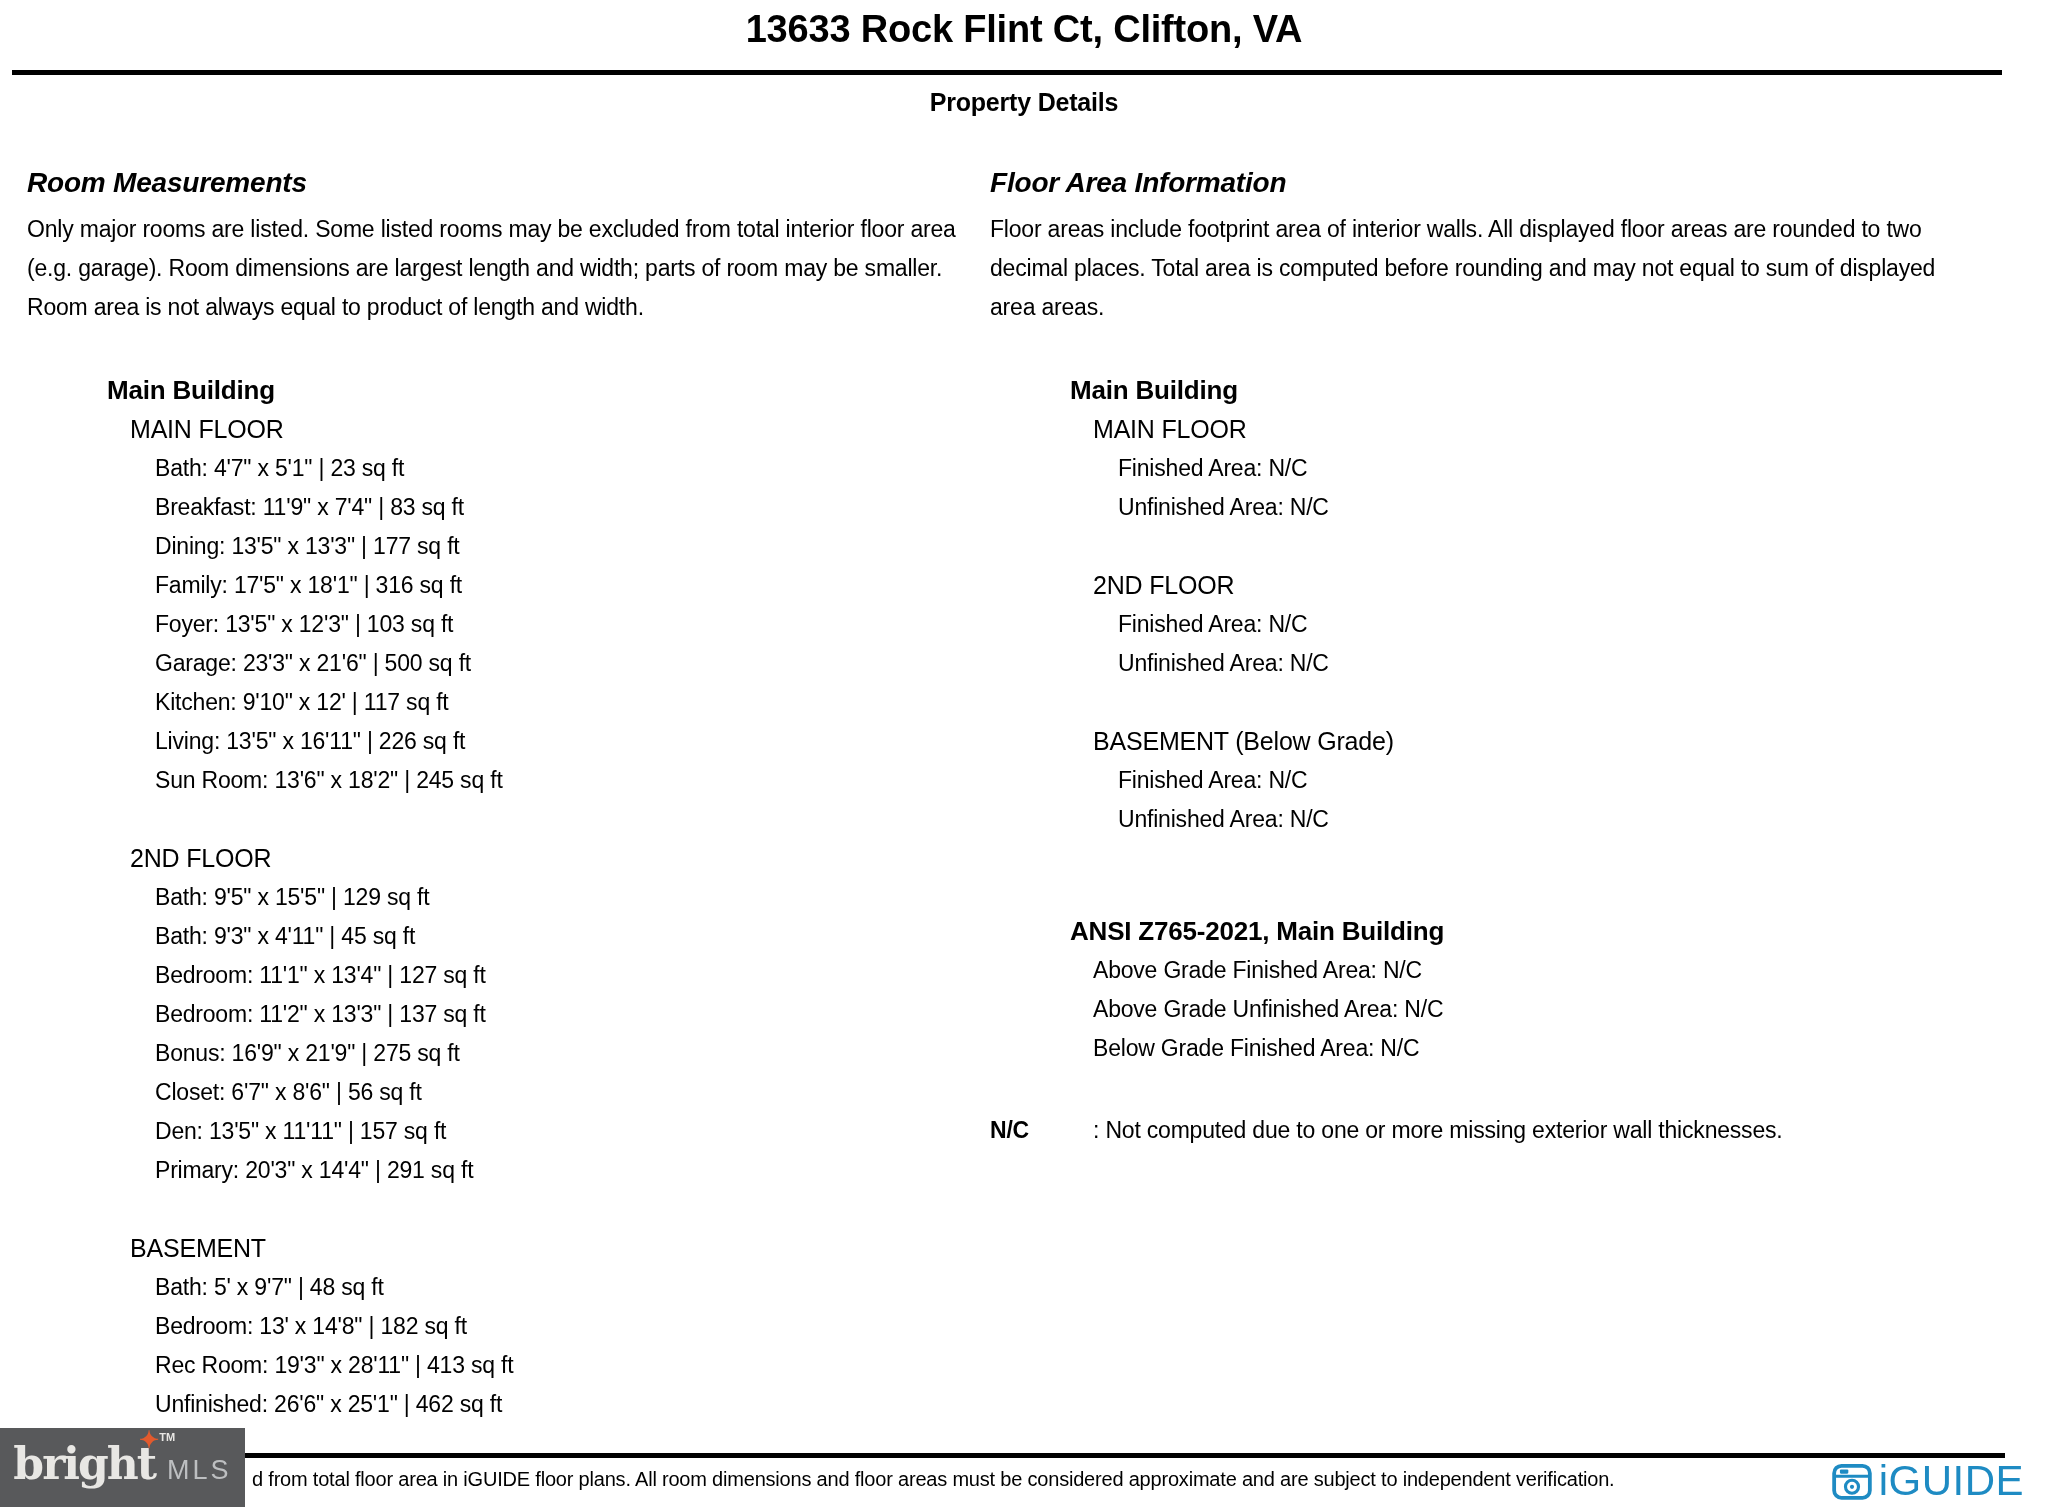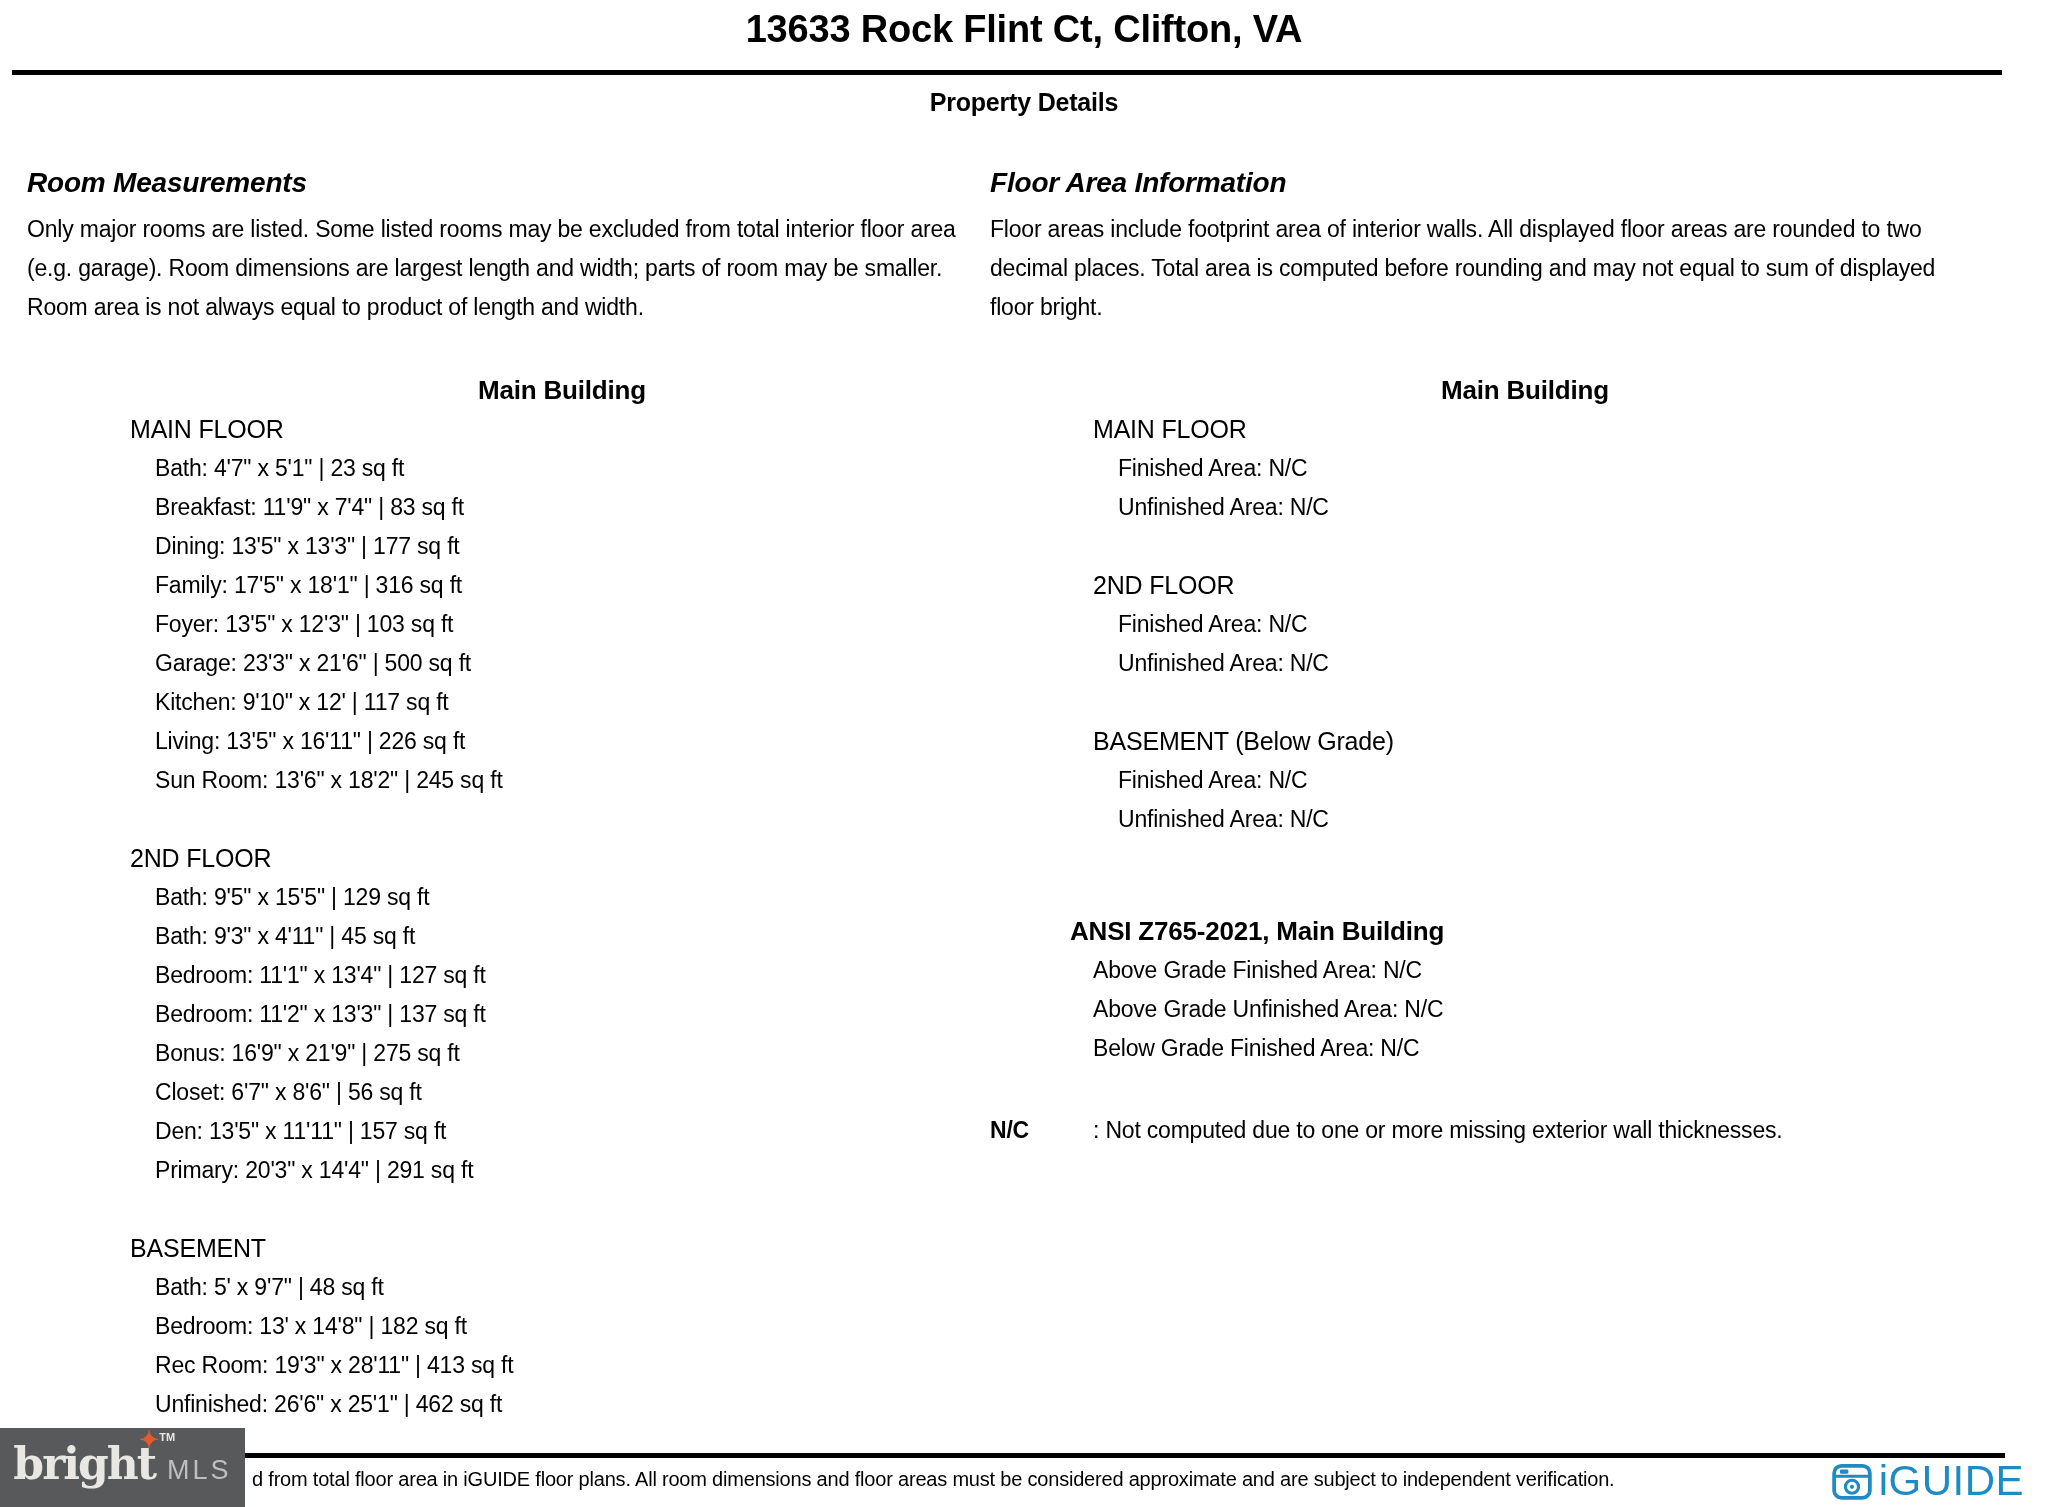--- a/index.html
+++ b/index.html
@@ -11,21 +11,21 @@
   .doc-title{position:absolute;top:8px;left:0;width:100%;text-align:center;
     font-size:38px;font-weight:bold;}
   .top-rule{position:absolute;left:12px;top:70px;width:1990px;height:5px;background:#000;}
   .doc-subtitle{position:absolute;top:88px;left:0;width:100%;text-align:center;
     font-size:25px;font-weight:bold;}
   .col{position:absolute;top:166px;width:990px;}
   .col-left{left:27px;}
   .col-right{left:990px;}
   .section-heading{font-size:28px;font-weight:bold;margin:0 0 10px 0;line-height:34px;font-style:italic;}
   .section-desc div{font-size:23px;line-height:39px;}
-  .building-name{font-size:26px;font-weight:bold;margin-top:44px;margin-left:80px;line-height:39px;text-align:center;}
+  .building-name{font-size:26px;font-weight:bold;margin-top:44px;margin-left:80px;line-height:39px;}
   .floor + .floor{margin-top:39px;}
   .floor-name{font-size:25px;margin-left:103px;line-height:39px;}
   .item{font-size:23px;margin-left:128px;line-height:39px;}
   .ansi-heading{font-size:26px;font-weight:bold;margin-top:73px;margin-left:80px;line-height:39px;}
   .ansi-item{font-size:23px;margin-left:103px;line-height:39px;}
   .nc-note{margin-top:43px;font-size:23px;line-height:39px;display:flex;}
   .nc-term{font-weight:bold;width:103px;flex:0 0 103px;}
   .bottom-rule{position:absolute;left:12px;top:1453px;width:1993px;height:5px;background:#000;z-index:1;}
   .bright-logo{position:absolute;left:0;top:1428px;width:245px;height:79px;background:#58595B;
     z-index:2;display:flex;align-items:baseline;justify-content:center;padding-top:14px;box-sizing:border-box;}
@@ -88,21 +88,21 @@
         <div class="item">Unfinished: 26'6" x 25'1" | 462 sq ft</div>
       </div>
     </div>
 </section>
 
 <section class="col col-right">
   <h2 class="section-heading">Floor Area Information</h2>
   <div class="section-desc" id="fa-desc">
       <div class="desc-line">Floor areas include footprint area of interior walls. All displayed floor areas are rounded to two</div>
       <div class="desc-line">decimal places. Total area is computed before rounding and may not equal to sum of displayed</div>
-      <div class="desc-line">floor bright.</div>
+      <div class="desc-line">area areas.</div>
     </div>
   <div class="building-name">Main Building</div>
   <div id="fa-floors">
       <div class="floor">
         <div class="floor-name">MAIN FLOOR</div>
         <div class="item">Finished Area: N/C</div>
         <div class="item">Unfinished Area: N/C</div>
       </div>
       <div class="floor">
         <div class="floor-name">2ND FLOOR</div>

